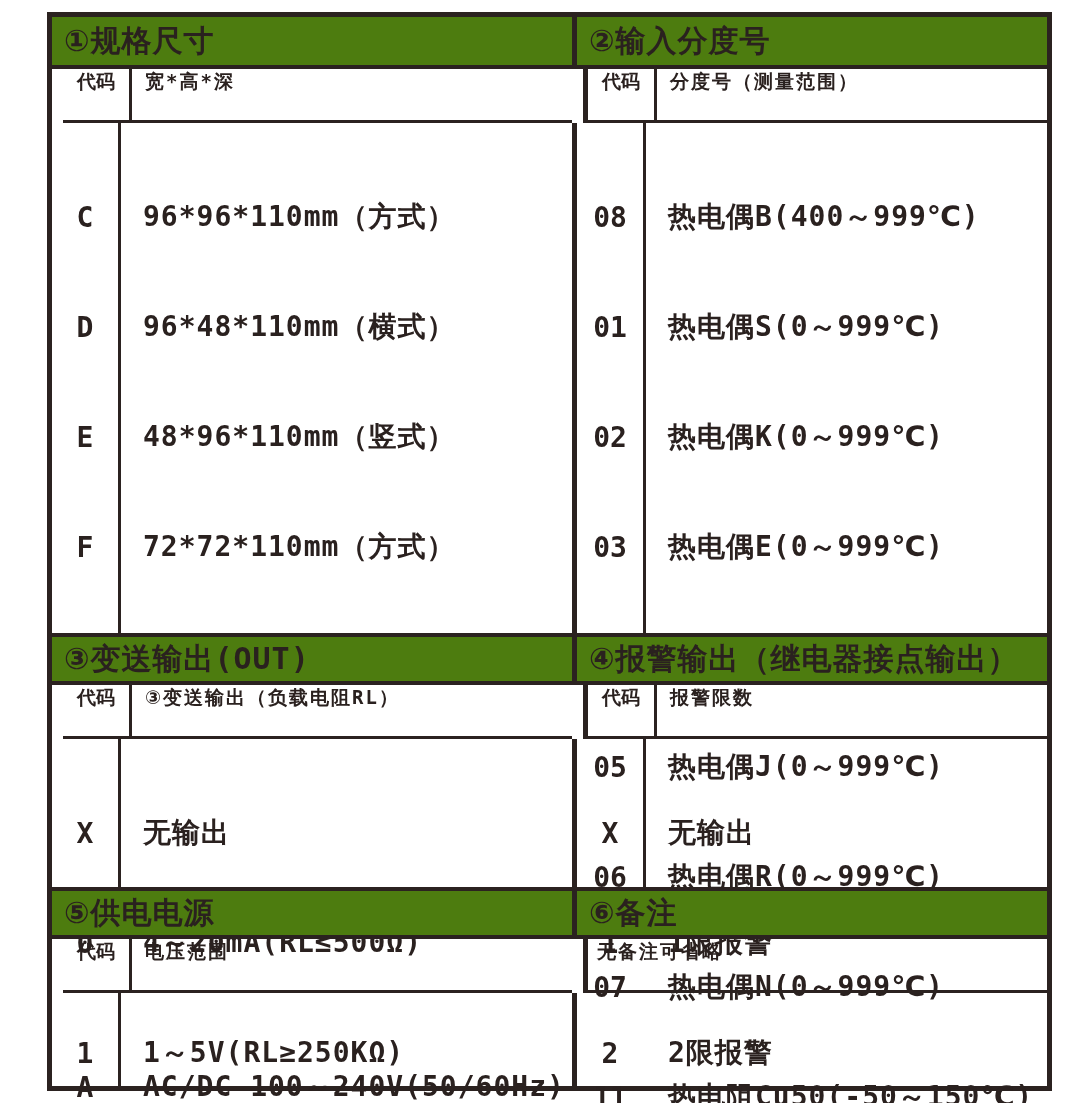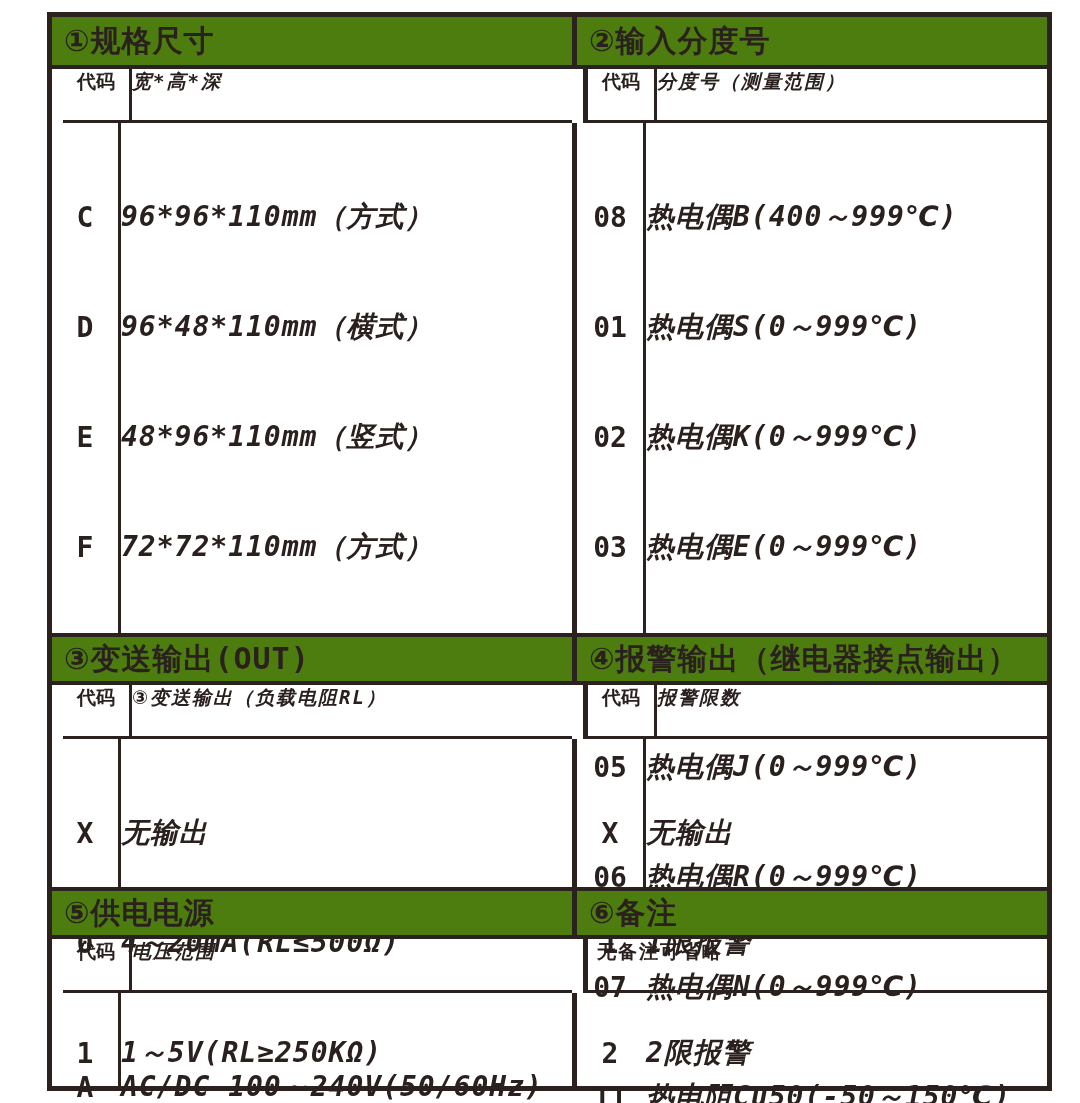--- a/index.html
+++ b/index.html
@@ -39,23 +39,23 @@
     margin-left:11px;
   }
   
   .d{padding-top:6px;font-size:28px;white-space:pre;}
   
   .s.div::before,.d.div::before{
     content:"";position:absolute;left:66px;top:0;bottom:0;
     width:3px;background:#2b2220;
   }
   .code{width:66px;margin-right:3px;text-align:center;flex:none;}
-  .desc{flex:1;padding-left:0;letter-spacing:2px;font-style:italic;}
+  .desc{flex:1;padding-left:13px;letter-spacing:2px;}
   .d .row{height:44px;display:flex;align-items:center;}
-  .d .desc{letter-spacing:1px;}
+  .d .desc{letter-spacing:1px;margin-left:9px;}
   .note{padding-left:9px;letter-spacing:2px;}
 </style>
 </head>
 <body>
 
 <div class="tbl">
 
   <div class="cell t">①规格尺寸</div>
   <div class="cell t rhalf">②输入分度号</div>
 

